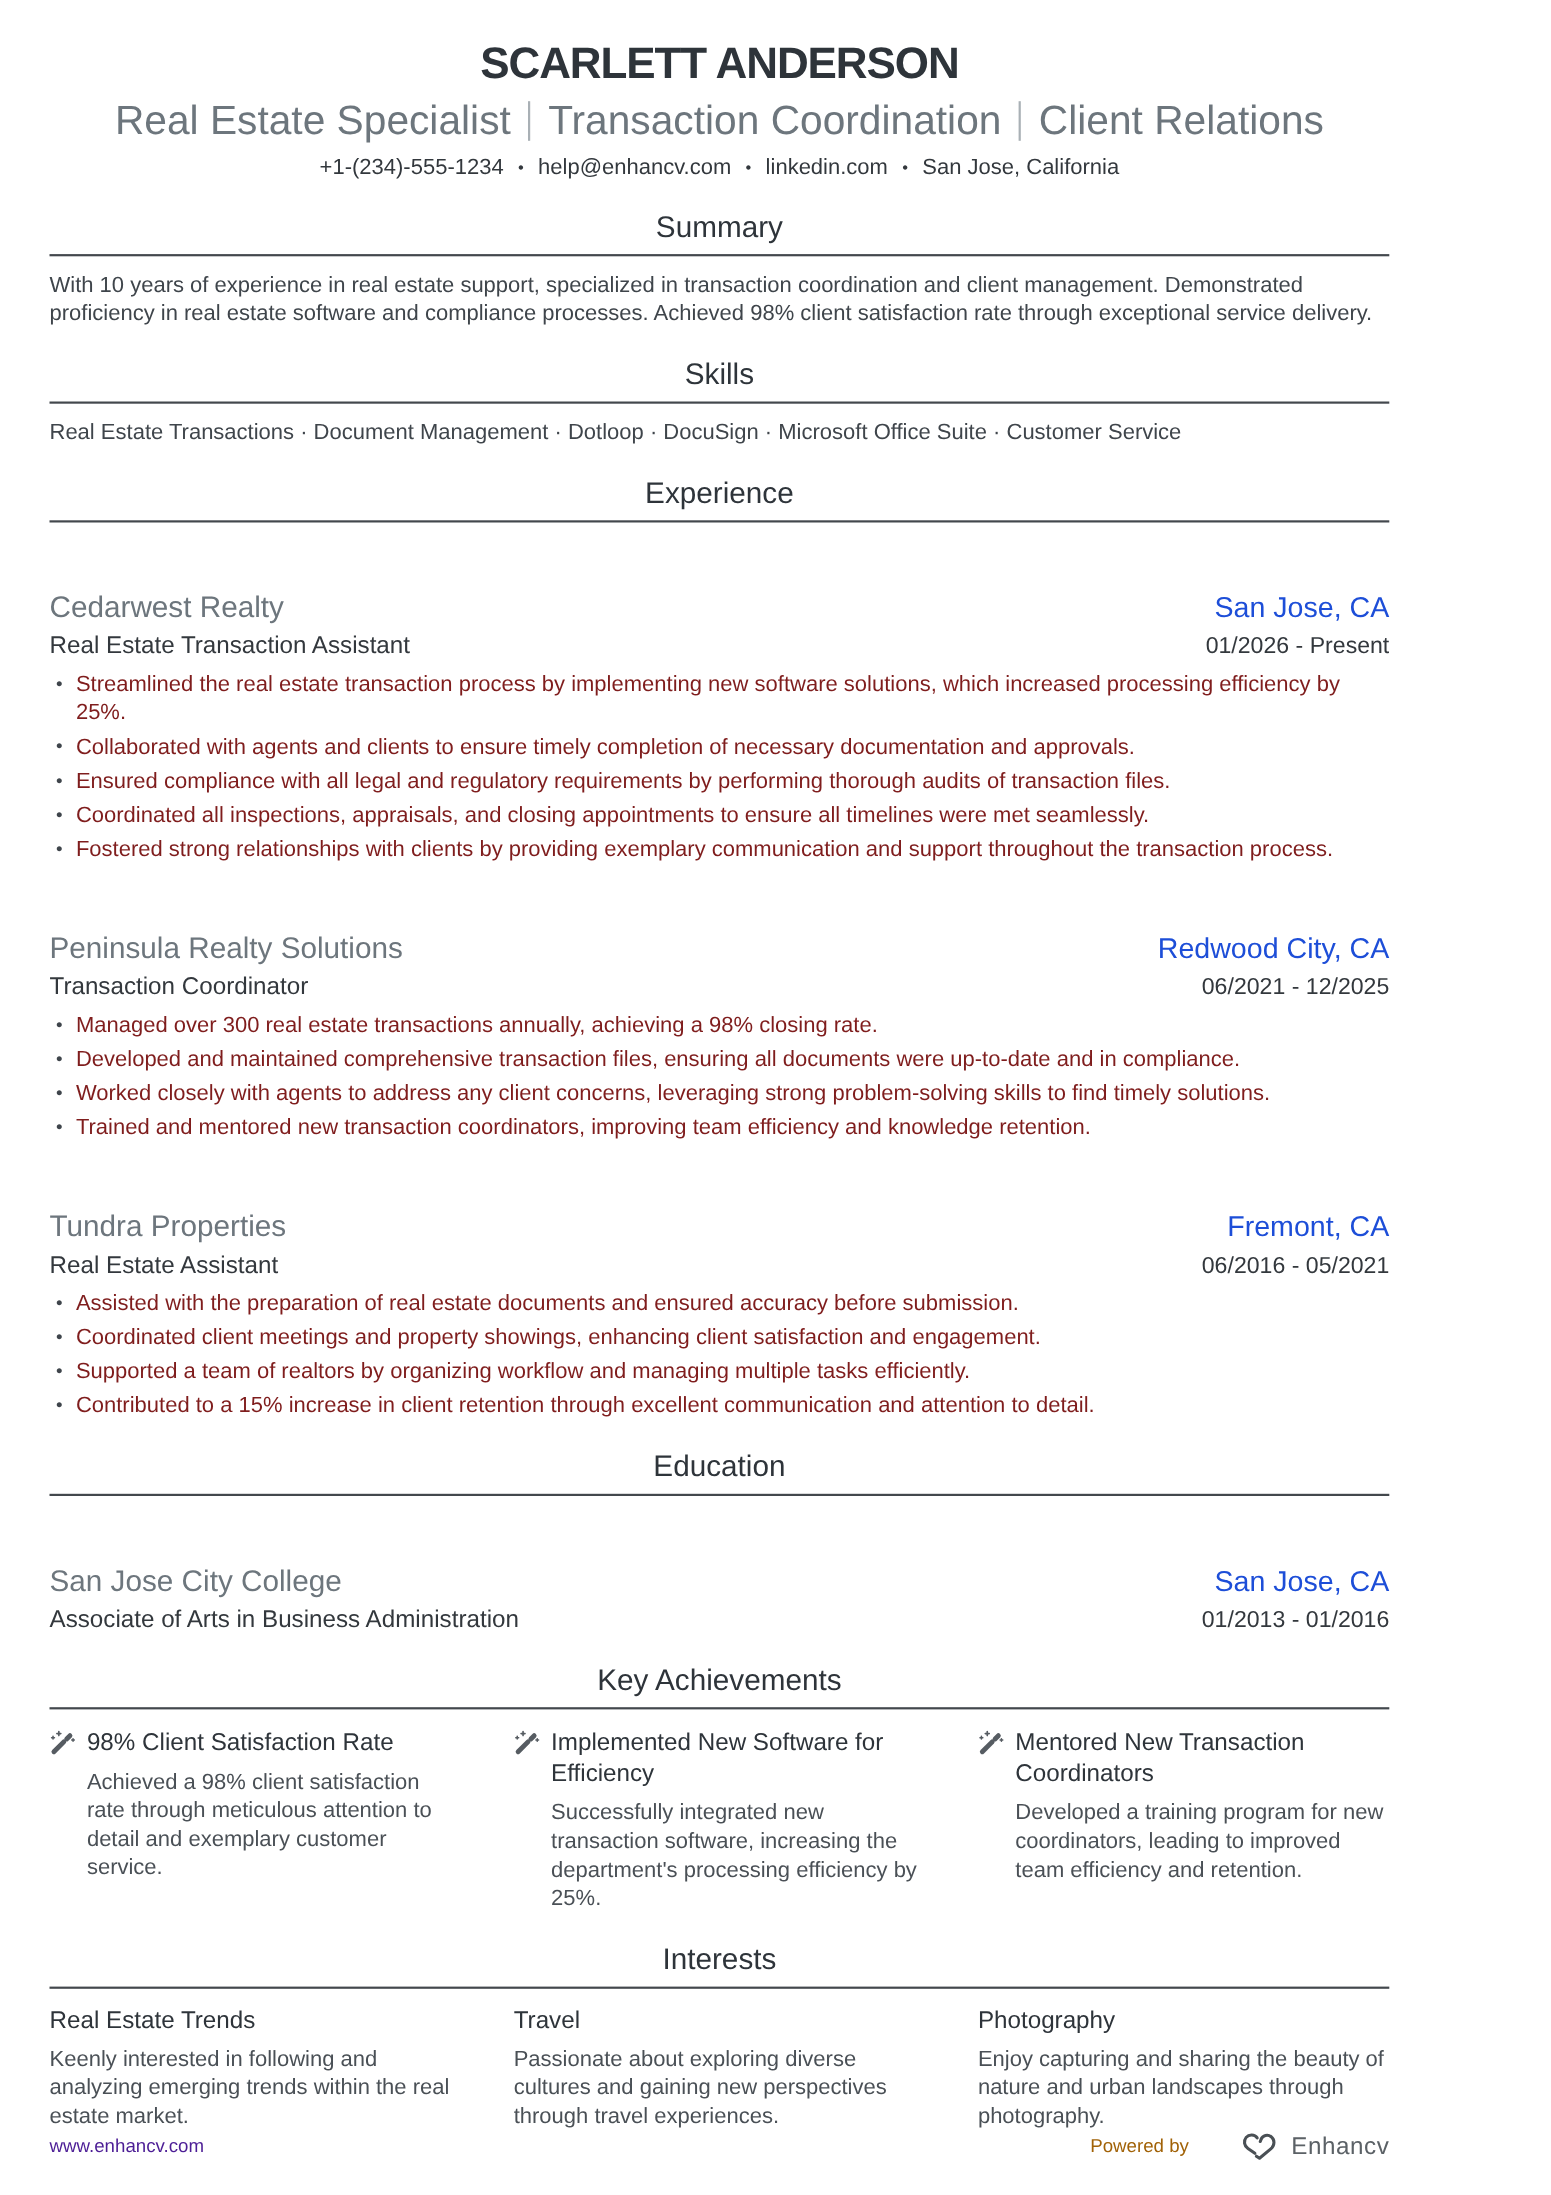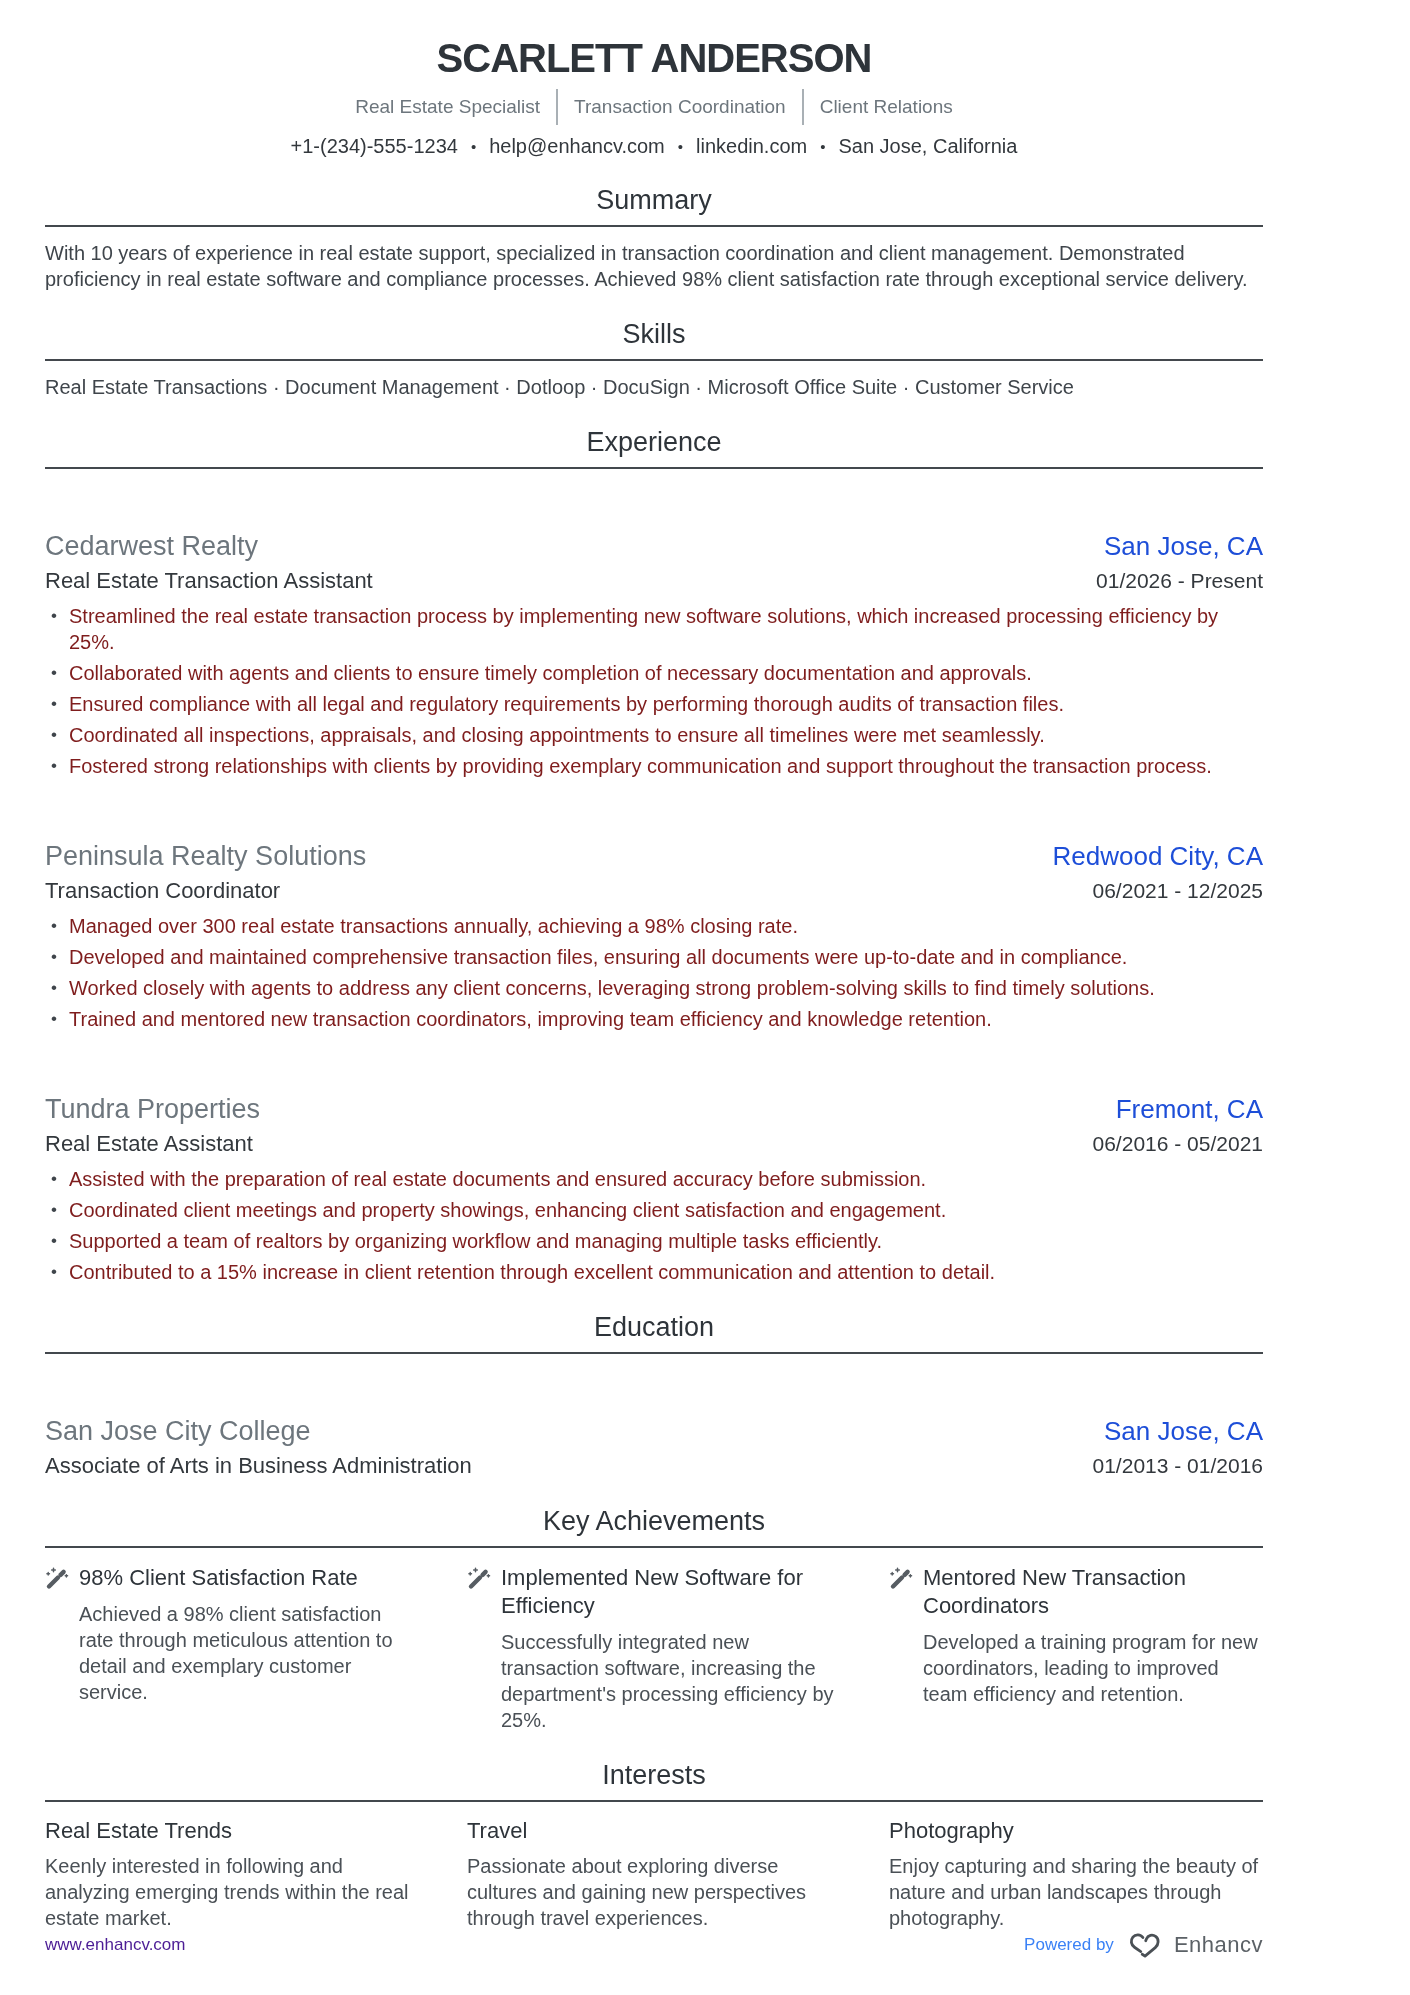--- a/index.html
+++ b/index.html
@@ -17,21 +17,21 @@
   }
   
   .hdr { text-align: center; }
   .hdr h1 {
     font-size: 40px; font-weight: bold; letter-spacing: -1px;
     color: #2e343a; text-transform: uppercase;
   }
   .headline {
     margin-top: 8px;
     display: flex; justify-content: center; align-items: center;
-    font-size: 19px; color: #6d767d; font-weight: 400;
+    font-size: 37px; color: #6d767d; font-weight: 400;
   }
   .headline .bar {
     width: 2px; height: 36px; background: #a9b0b5;
     margin: 0 16px; display: inline-block;
   }
   .contact {
     margin-top: 10px;
     display: flex; justify-content: center; align-items: center;
     font-size: 20px; color: #33383d;
   }
@@ -83,21 +83,21 @@
   }
   .int-title { font-size: 22px; color: #2e343a; }
   .int-text { margin-top: 9px; font-size: 20px; line-height: 26px; color: #4a5056; }
   
   .footer {
     margin-top: auto;
     display: flex; justify-content: space-between; align-items: center;
   }
   .site { font-size: 17px; color: #4c1d95; text-decoration: none; }
   .powered { display: flex; align-items: center; }
-  .powered-label { font-size: 17px; color: #3b82f6; margin-right: 10px; }
+  .powered-label { font-size: 17px; color: #a16207; margin-right: 43px; }
   .brand-wrap { display: flex; align-items: center; text-decoration: none; }
   .brand-logo { margin-right: 8px; }
   .brand-name { font-size: 22px; color: #5b6166; letter-spacing: 0.5px; }
 </style>
 </head>
 <body>
 
 <div class="page">
 
   <header class="hdr">

